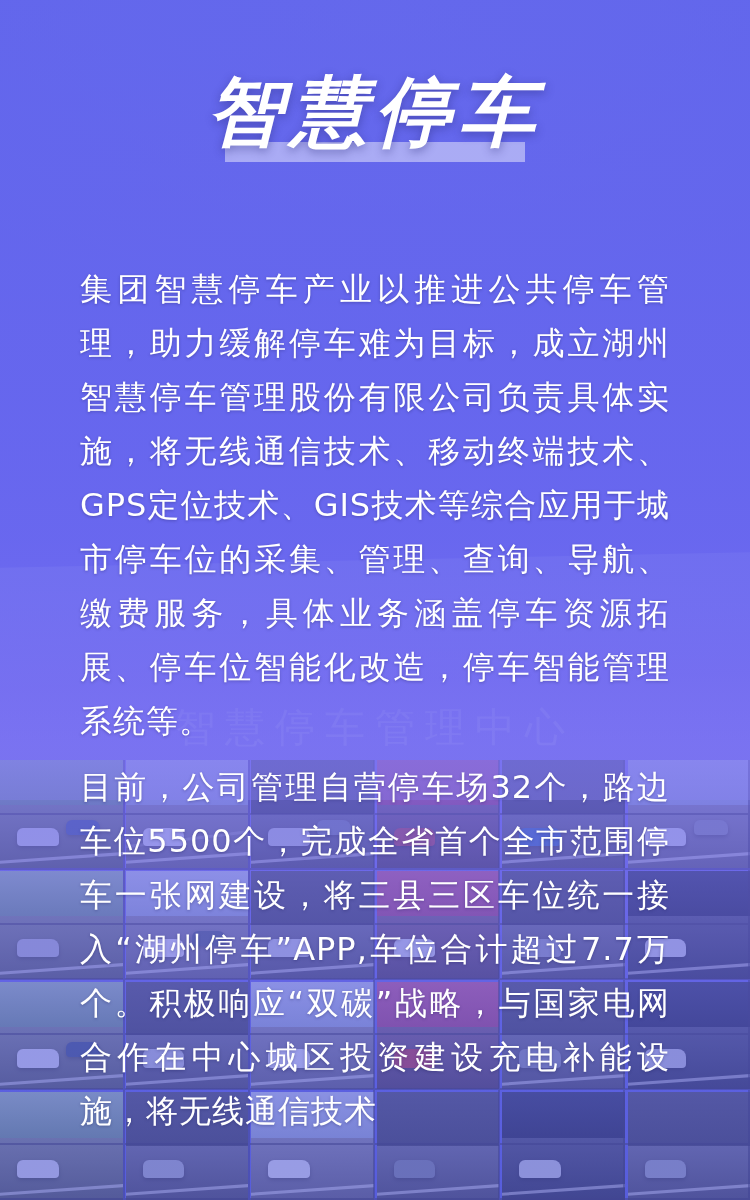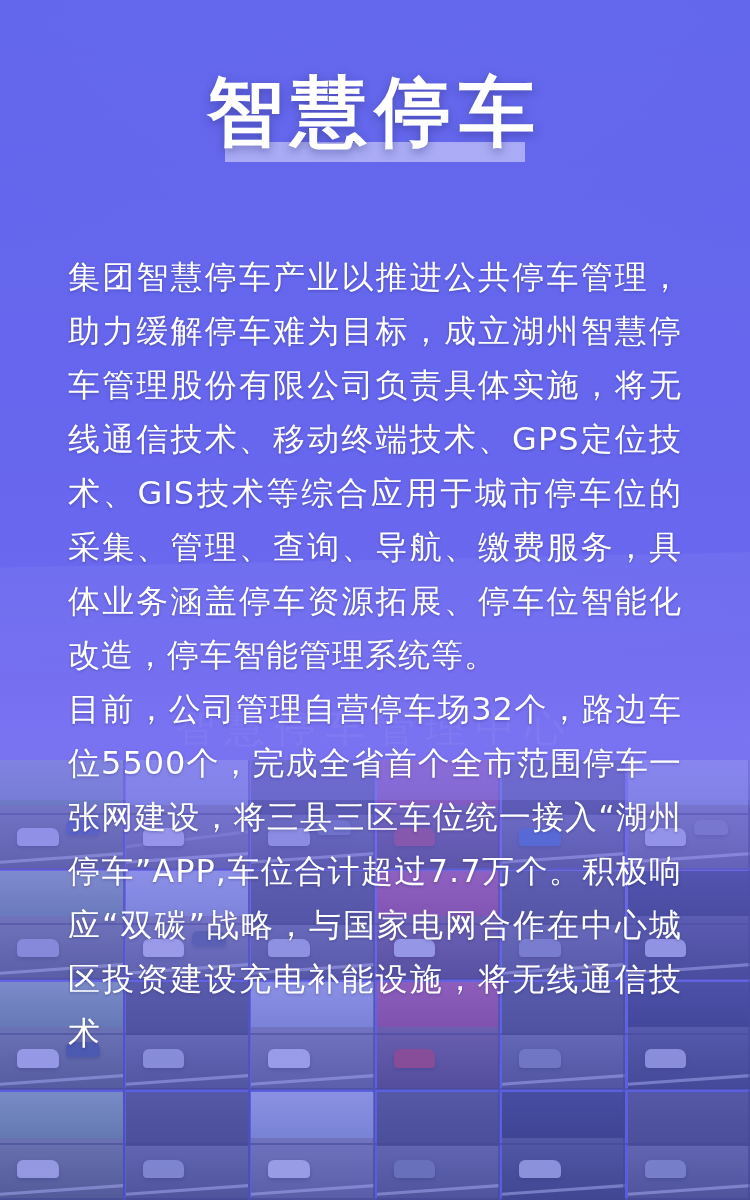--- a/index.html
+++ b/index.html
@@ -158,20 +158,21 @@
     transform: translateX(-50%);
     top: 72px;
     width: 300px;
     height: 20px;
     background: rgba(255,255,255,0.45);
   }
   .title {
     position: relative;
     display: inline-block;
     font-family: "DejaVu Serif", "Liberation Serif", serif;
+    font-style: italic;
     font-weight: bold;
     font-size: 76px;
     line-height: 1.1;
     color: #ffffff;
     letter-spacing: 8px;
     text-shadow: 0 3px 10px rgba(40,40,120,0.45);
   }
 
   .body-text {
     position: absolute;
@@ -180,21 +181,21 @@
     width: 614px;
     color: #ffffff;
     font-size: 32px;
     line-height: 54px;
     letter-spacing: 1px;
     text-align: justify;
     text-shadow: 0 1px 3px rgba(30,30,90,0.35);
     font-family: "DejaVu Sans", "Liberation Sans", sans-serif;
   }
   .body-text p {
-    margin: 0;
+    margin: 12px;
   }
   .body-text p + p {
     margin-top: 0px;
   }
 </style>
 </head>
 <body>
 
 <div class="poster">
 

